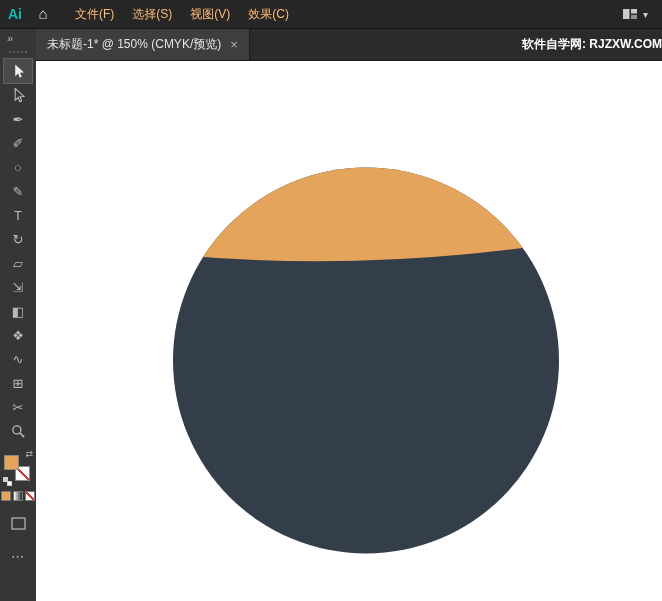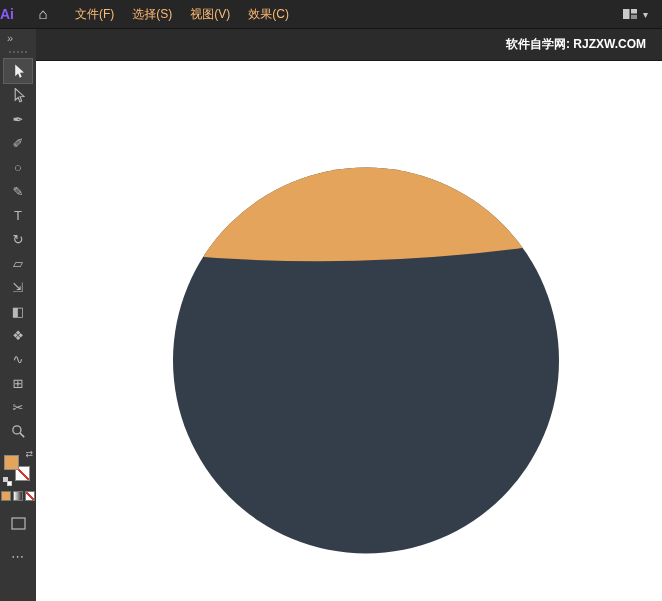--- a/index.html
+++ b/index.html
@@ -9,21 +9,21 @@
     font-family:"Liberation Sans","DejaVu Sans",sans-serif;
     background:#ffffff; display:flex; flex-direction:column;
     -webkit-font-smoothing:antialiased;
   }
   
   .menubar {
     height:29px; flex:0 0 29px; background:#262626; border-bottom:1px solid #151515;
     display:flex; align-items:center;
   }
   .ai-logo {
-    width:30px; color:#8b5cf6; font-weight:bold; font-size:14px;
+    width:30px; text-align:center; color:#14b8a6; font-weight:bold; font-size:14px;
     line-height:28px;
   }
   .home-btn { width:26px; text-align:center; color:#e2e2e2; font-size:15px; line-height:28px; }
   .menus { display:flex; margin-left:10px; }
   .menu-item {
     color:#fdba74; font-size:12px; line-height:28px; padding:8px 9px; white-space:nowrap;
     cursor:default;
   }
   .menubar-right { margin-left:auto; display:flex; align-items:center; gap:5px; padding-right:14px; }
   .ws-icon svg { display:block; }
@@ -79,21 +79,21 @@
     height:32px; flex:0 0 32px; background:#2b2b2b; border-bottom:1px solid #191919;
     display:flex; align-items:stretch;
   }
   .doc-tab {
     background:#3e3e3e; display:flex; align-items:center; gap:9px; padding:0 11px;
     border-right:1px solid #1e1e1e; cursor:default;
   }
   .doc-tab-title { color:#e4e4e4; font-size:12px; white-space:nowrap; }
   .tab-close { color:#b4b4b4; font-size:13px; line-height:1; }
   .watermark {
-    margin-left:auto; align-self:center; padding-right:16px;
+    margin-left:auto; align-self:center; padding-right:0;
     color:#ffffff; font-size:12px; font-weight:bold; white-space:nowrap;
   }
   
   .canvas { flex:1; position:relative; background:#ffffff; min-height:0; }
   .artwork { position:absolute; left:0; top:0; width:100%; height:100%; display:block; }
 </style>
 </head>
 <body>
 
 <div id="app">
@@ -175,20 +175,24 @@
         <svg width="15" height="13" viewBox="0 0 15 13">
           <rect x="1" y="1" width="13" height="11" fill="none" stroke="currentColor" stroke-width="1.2"></rect>
         </svg>
       </div>
 
       <div class="more-tools">⋯</div>
     </aside>
 
     <div class="rightcol">
       <div class="tabbar">
+        <div class="doc-tab">
+          <span class="doc-tab-title">未标题-1* @ 150% (CMYK/预览)</span>
+          <span class="tab-close">×</span>
+        </div>
         <div class="watermark">软件自学网: RJZXW.COM</div>
       </div>
 
       <div class="canvas">
         <svg class="artwork" viewBox="0 0 626 539" preserveAspectRatio="xMidYMid meet">
           <defs>
             <clipPath id="circleClip">
                 <circle cx="330" cy="299" r="193"></circle>
               </clipPath>
           </defs>

